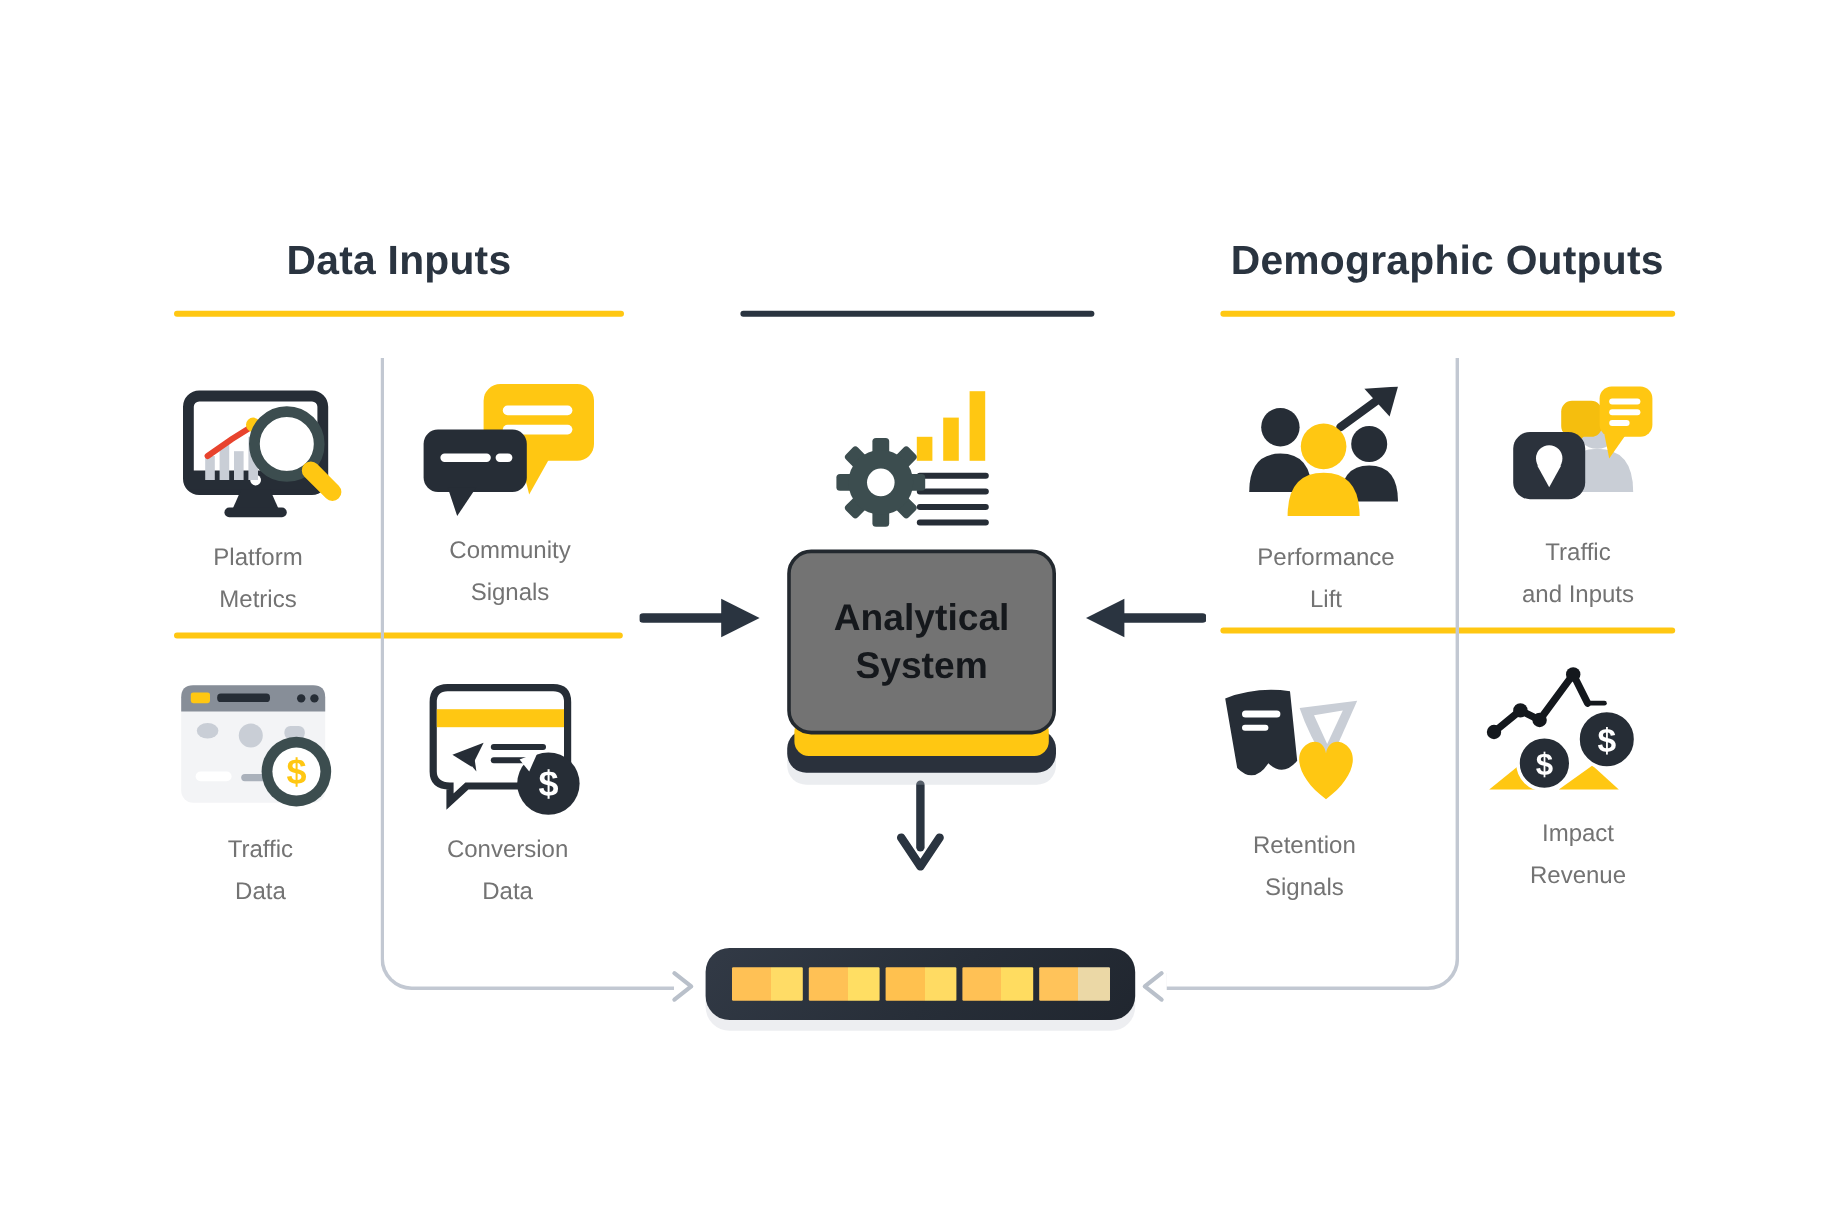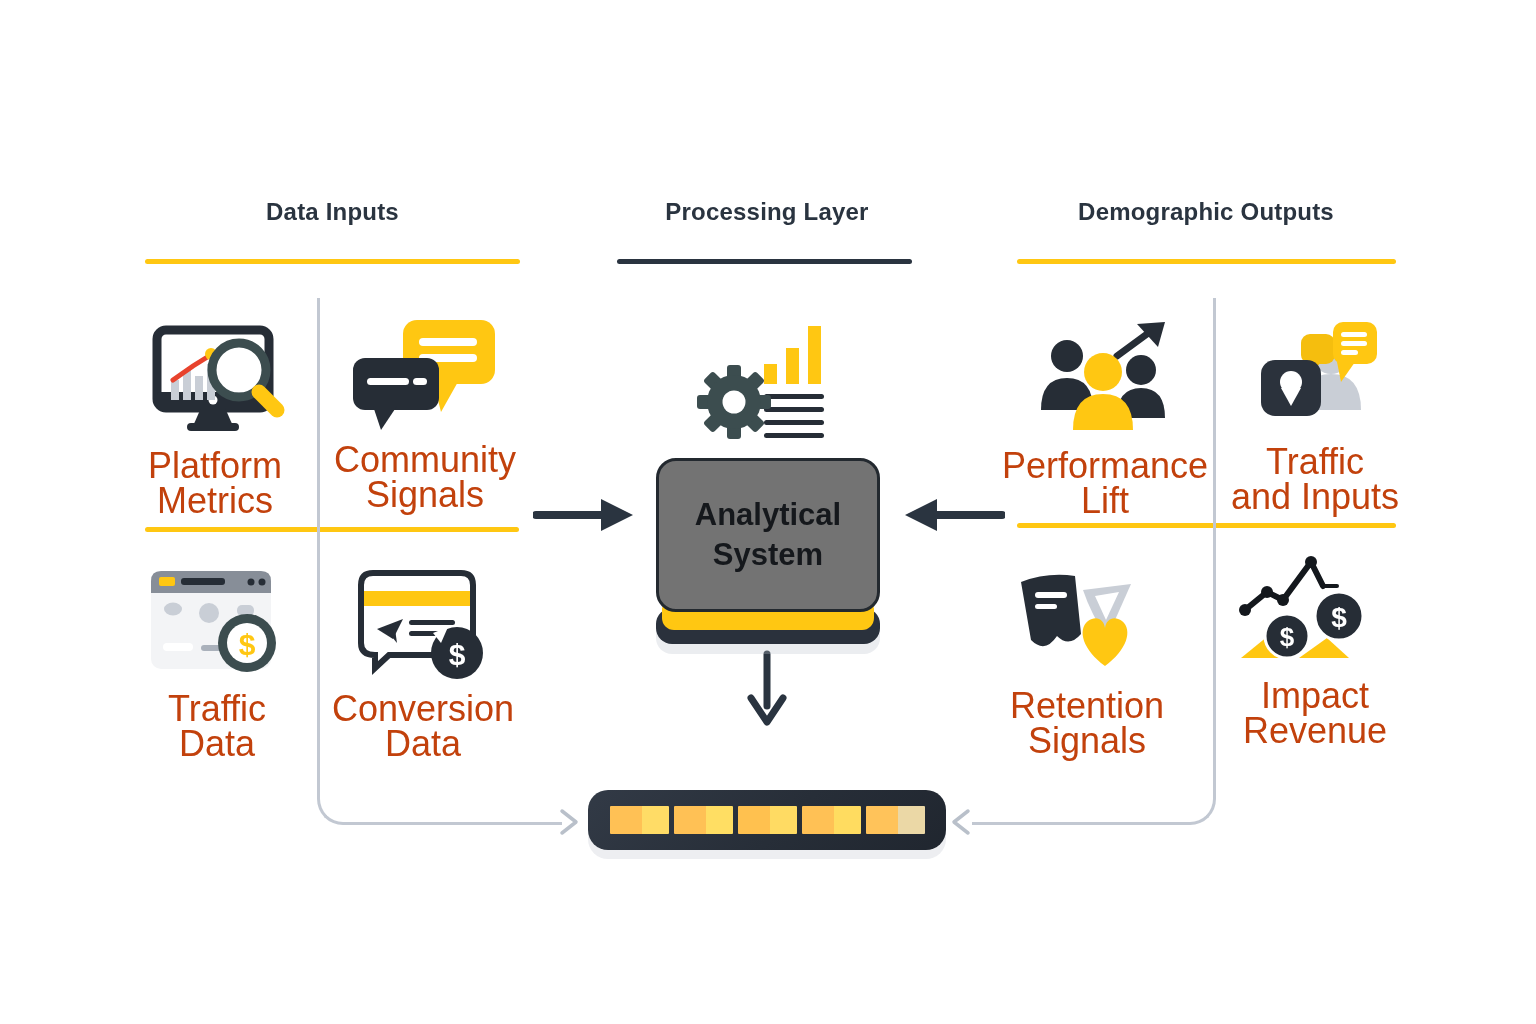--- a/index.html
+++ b/index.html
@@ -1,26 +1,26 @@
 <!DOCTYPE html>
 <html><head>
 <meta charset="utf-8">
 <style>
   html,body{margin:0;padding:0;background:#ffffff;}
   .canvas{position:relative;width:1536px;height:1024px;background:#ffffff;overflow:hidden;
           font-family:"Liberation Sans", sans-serif;color:#2A3440;}
 
   
-  .hdr{position:absolute;text-align:center;font-size:24px;font-weight:600;color:#2A3440;letter-spacing:.2px;}
+  .hdr{position:absolute;text-align:center;font-size:34px;font-weight:600;color:#2A3440;letter-spacing:.2px;}
   .rule{position:absolute;height:5px;border-radius:3px;}
 
   
   .item{position:absolute;width:210px;text-align:center;}
   .item svg{display:block;margin:0 auto;}
-  .lbl{margin-top:6px;font-size:36px;line-height:35px;color:#c2410c;font-weight:400;}
+  .lbl{margin-top:6px;font-size:20px;line-height:35px;color:#737373;font-weight:400;}
 
   
   .connector-left{position:absolute;left:317px;top:298px;width:242px;height:524px;
      border-left:3px solid #C2C8D2;border-bottom:3px solid #C2C8D2;border-bottom-left-radius:26px;}
   .connector-right{position:absolute;left:972px;top:298px;width:241px;height:524px;
      border-right:3px solid #C2C8D2;border-bottom:3px solid #C2C8D2;border-bottom-right-radius:26px;}
   .chev{position:absolute;}
 
   
   .proc-box{position:absolute;left:656px;top:458px;width:228px;height:196px;}
@@ -38,21 +38,20 @@
   .seg{position:absolute;top:16px;width:59px;height:28px;border-radius:1px;}
 </style>
 </head>
 <body>
 
 <div class="canvas">
 
   <div class="hdr" style="left:140px;top:198px;width:385px;">Data Inputs</div>
   <div class="rule" style="left:145px;top:259px;width:375px;background:#FFC712;"></div>
 
-  <div class="hdr" style="left:612px;top:198px;width:310px;">Processing Layer</div>
   <div class="rule" style="left:617px;top:259px;width:295px;background:#2A3440;"></div>
 
   <div class="hdr" style="left:1010px;top:198px;width:392px;">Demographic Outputs</div>
   <div class="rule" style="left:1017px;top:259px;width:379px;background:#FFC712;"></div>
 
   <div class="rule" style="left:145px;top:527px;width:374px;background:#FFC712;"></div>
   <div class="rule" style="left:1017px;top:523px;width:379px;background:#FFC712;"></div>
 
   <div class="connector-left"></div>
   <svg class="chev" style="left:556px;top:808px;" width="26" height="28" viewBox="0 0 26 28">

